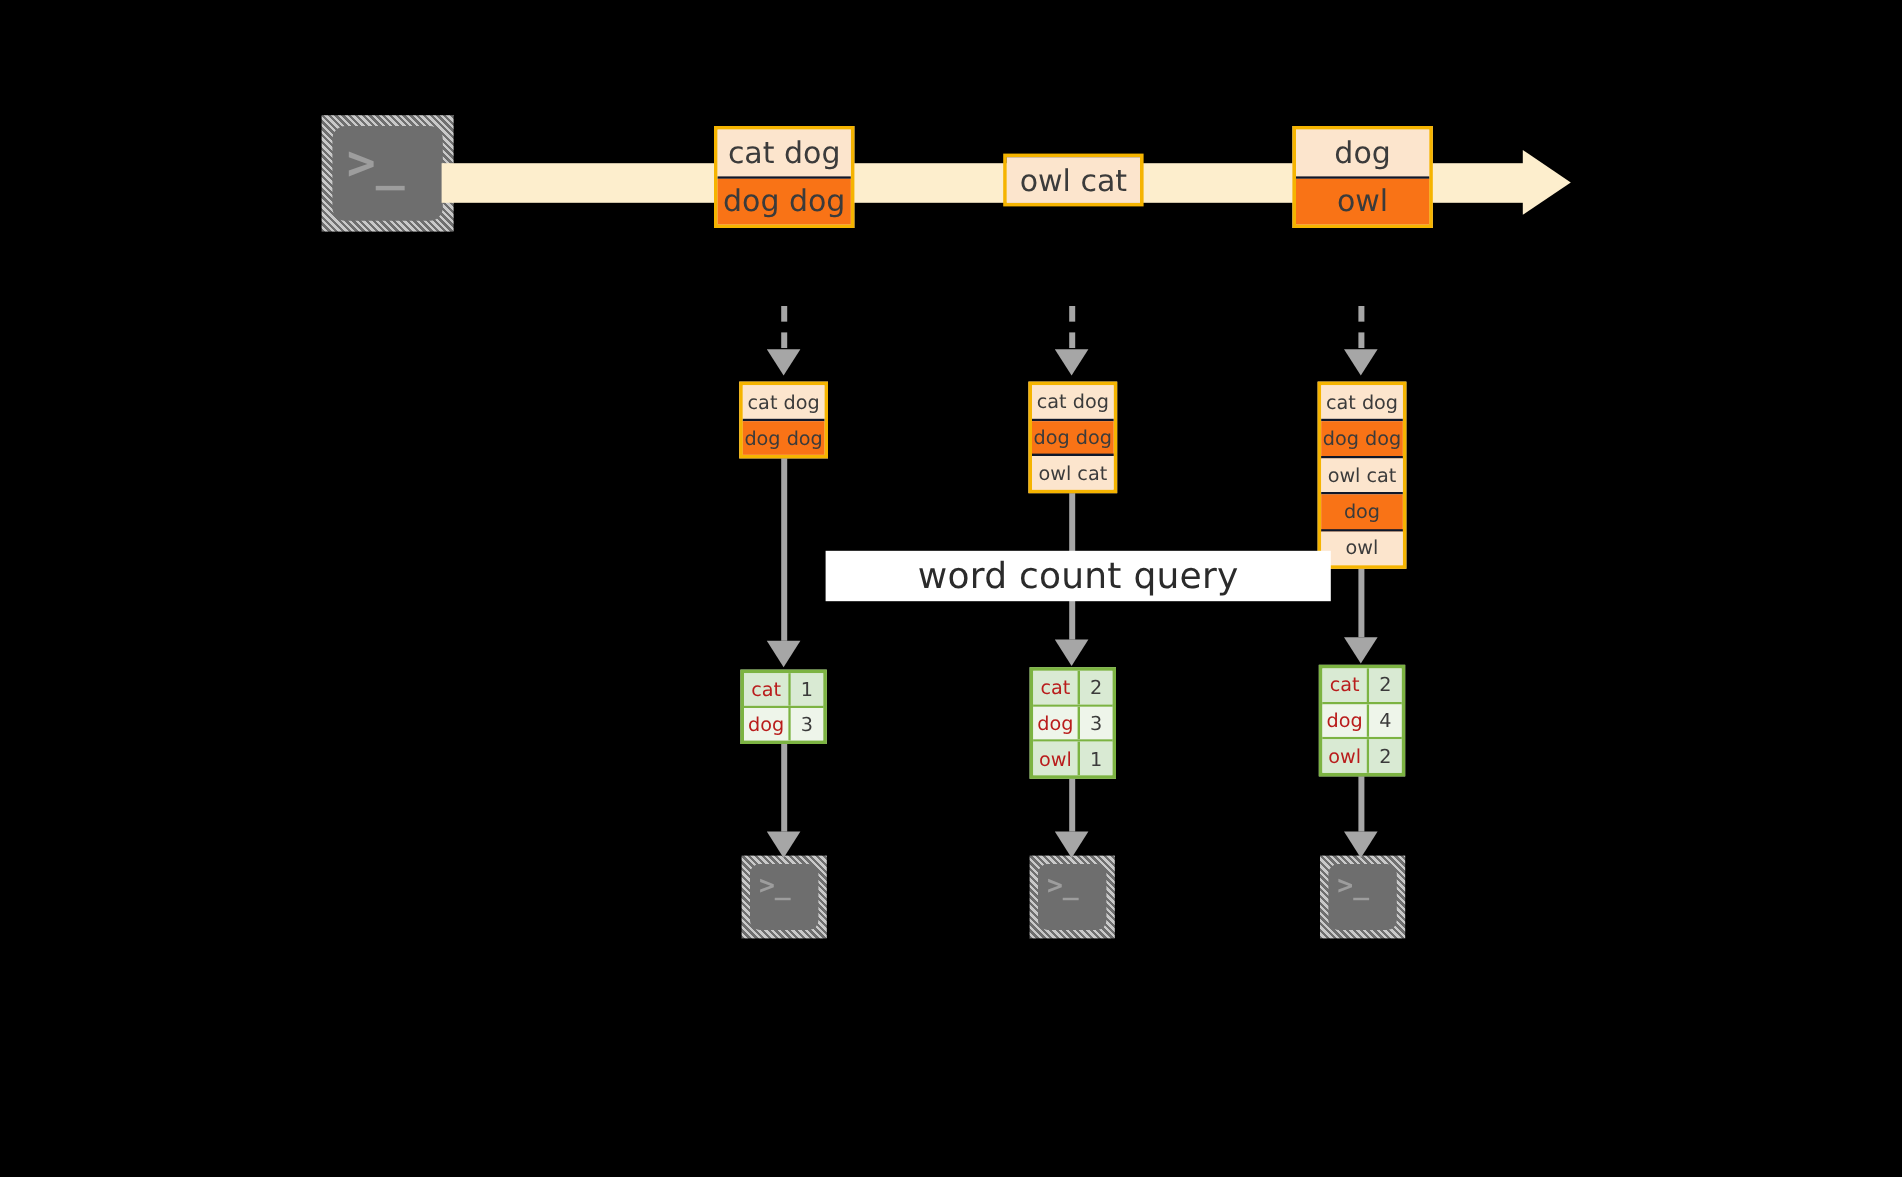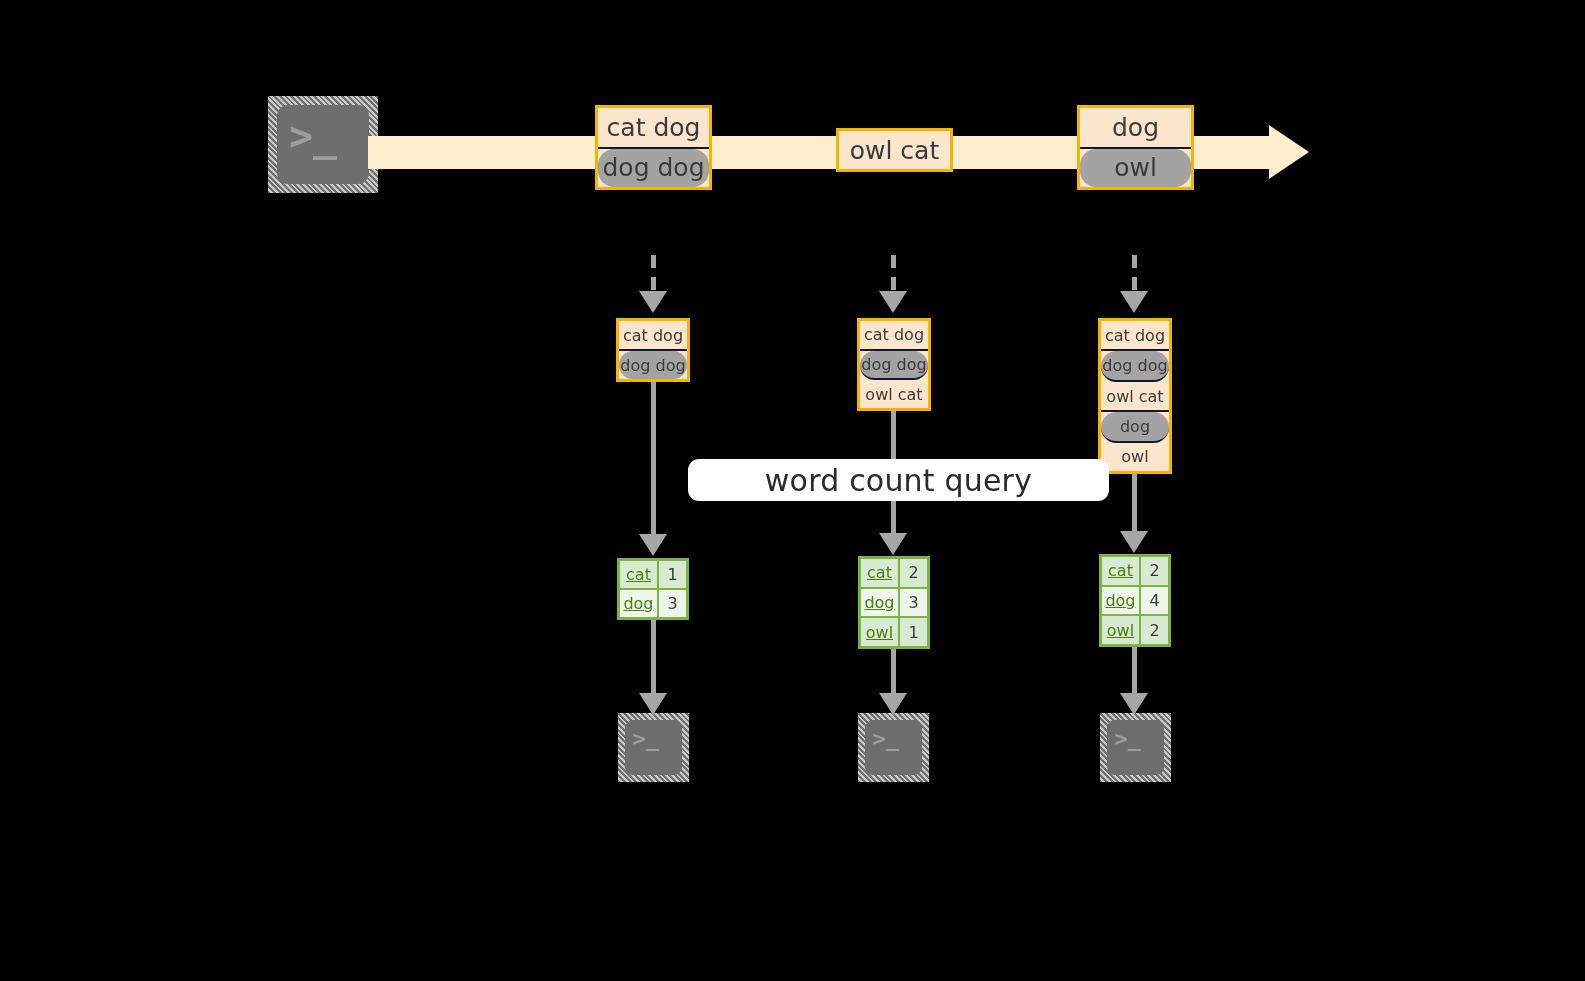--- a/index.html
+++ b/index.html
@@ -75,21 +75,21 @@
     flex: 1 1 auto;
     display: flex;
     align-items: center;
     justify-content: center;
     color: #3b3b3b;
     background: #fce5cd;
     border-bottom: 2px solid #0f172a;
     white-space: nowrap;
   }
   .erow:last-child { border-bottom: none; }
-  .erow.alt { background: #a3a3a3; border-radius: 16px; }
+  .erow.alt { background: #f97316; }
   .ebox.big .erow { font-size: 25px; }
   .ebox.mid .erow { font-size: 16px; }
 
   
   .gbox {
     position: absolute;
     box-sizing: border-box;
     border: 3px solid #7cb342;
     background: #d9ead3;
     display: flex;
@@ -102,23 +102,22 @@
     border-bottom: 2px solid #7cb342;
   }
   .grow:last-child { border-bottom: none; }
   .gcell-word {
     flex: 0 0 56%;
     display: flex;
     align-items: center;
     justify-content: center;
     border-right: 2px solid #7cb342;
     font-size: 16px;
-    color: #4d7c0f;
+    color: #b91c1c;
     background: #d9ead3;
-    text-decoration: underline;
   }
   .gcell-count {
     flex: 1 1 auto;
     display: flex;
     align-items: center;
     justify-content: center;
     font-size: 16px;
     color: #3b3b3b;
     background: #d9ead3;
   }
@@ -147,21 +146,20 @@
   }
 
   
   .qband {
     position: absolute;
     background: #ffffff;
     display: flex;
     align-items: center;
     justify-content: center;
     z-index: 8;
-    border-radius: 11px;
   }
   .qband span {
     font-size: 30px;
     color: #2b2b2b;
     white-space: nowrap;
     letter-spacing: 0.2px;
   }
 </style>
 </head>
 <body>

